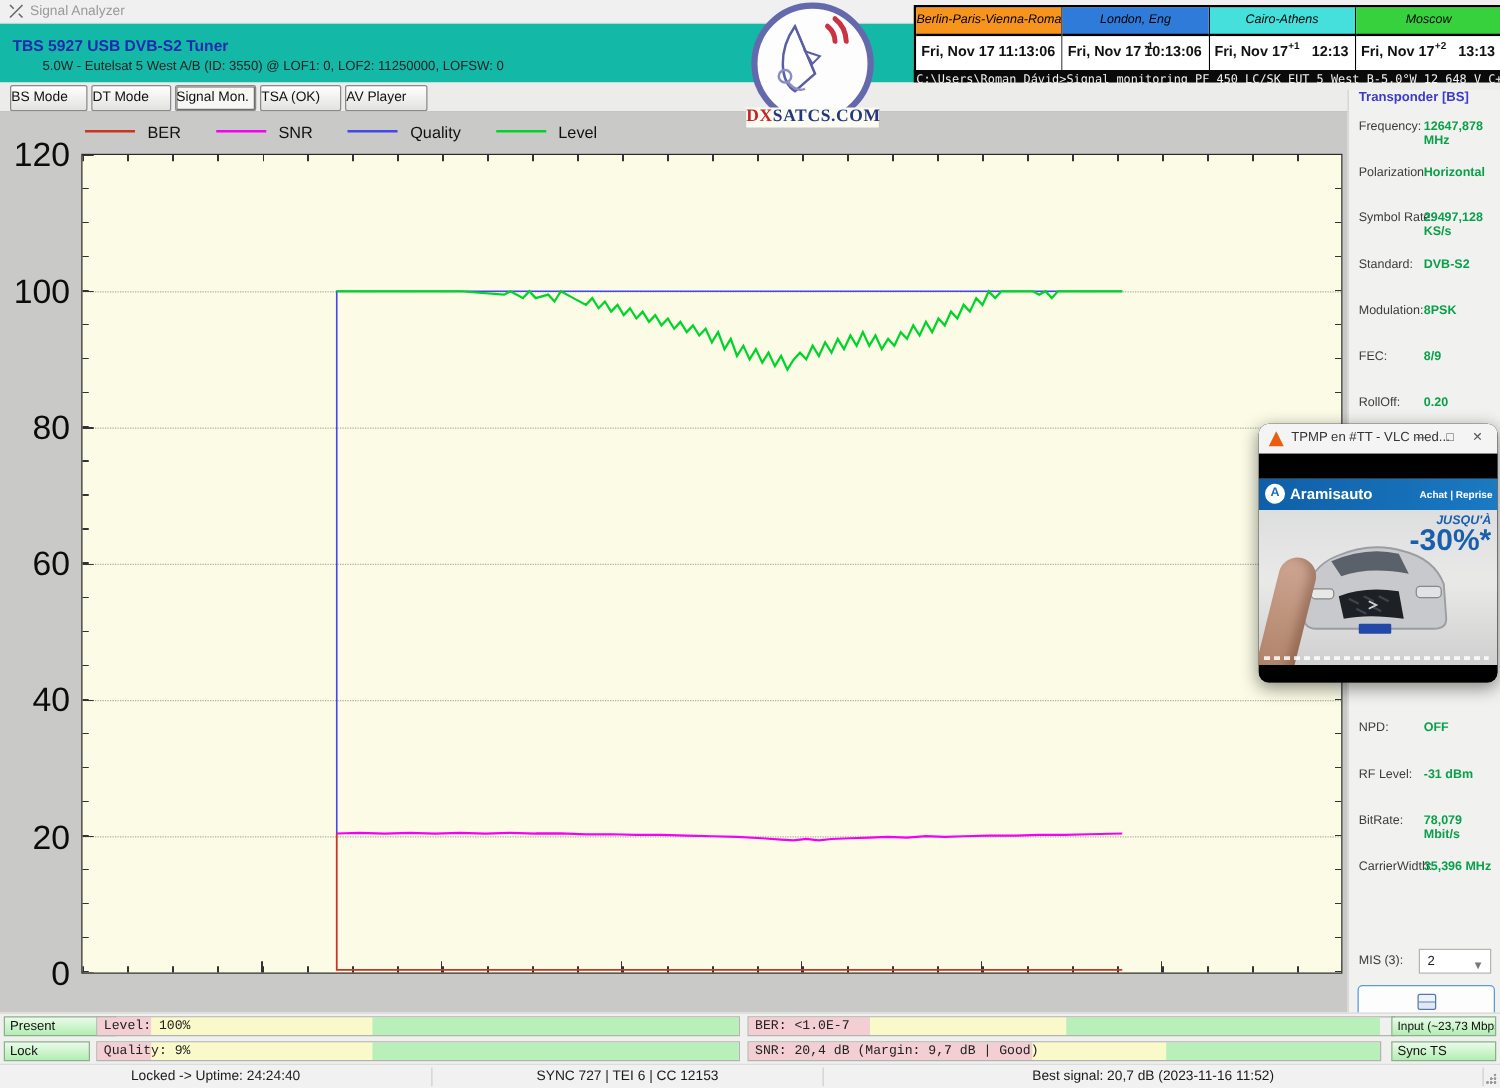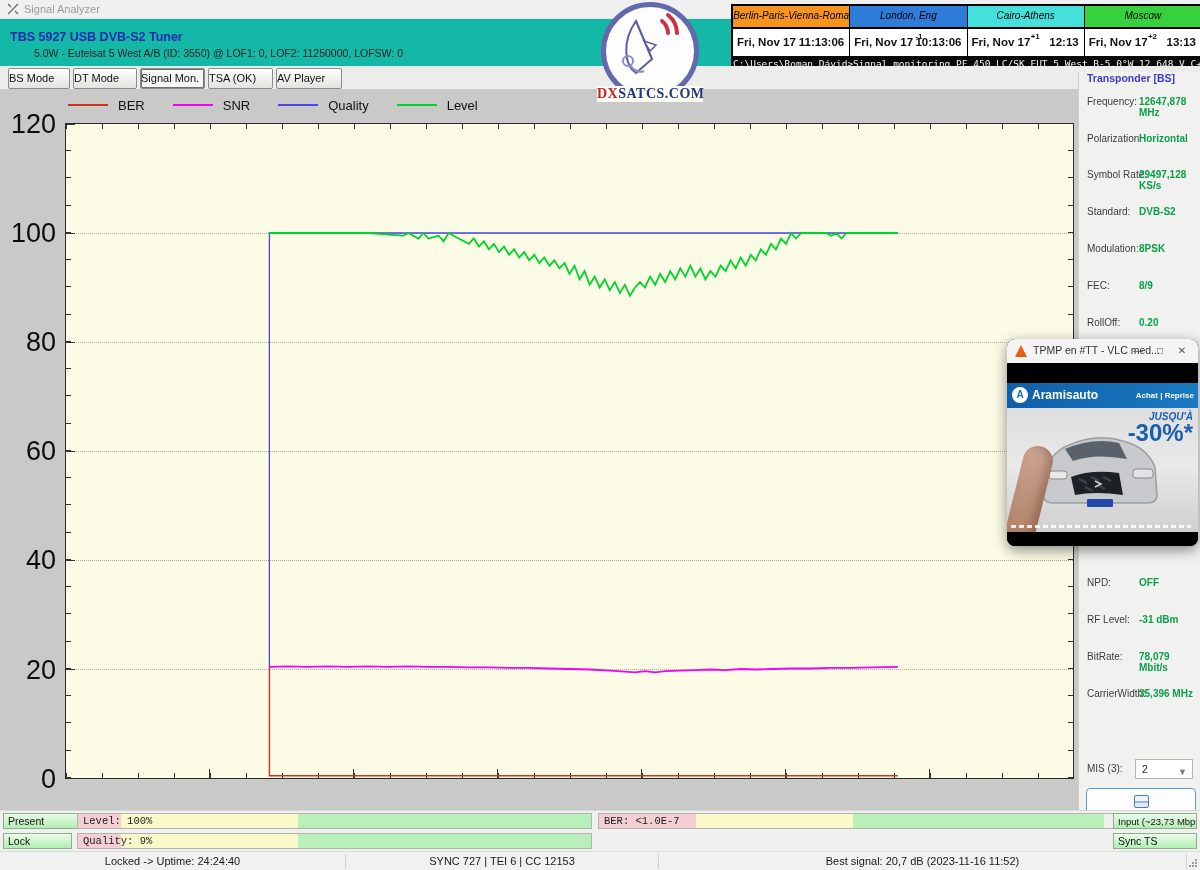--- a/index.html
+++ b/index.html
@@ -374,20 +374,26 @@
   </div>
   <div class="st-box" style="left:1113px;top:2px;width:84px;font-size:9.5px;">Input (~23,73 Mbps)</div>
 
   <div class="st-box" style="left:3px;top:22px;width:69px;">Lock</div>
   <div class="bar" style="left:77px;top:22px;width:515px;">
     <div class="seg p" style="width:43px;"></div>
       <div class="seg y" style="width:177px;"></div>
       <div class="seg g" style="width:293px;"></div>
     <span class="lbl">Quality: 9%</span>
   </div>
+  <div class="bar" style="left:598px;top:22px;width:507px;">
+    <div class="seg p" style="width:227px;"></div>
+      <div class="seg y" style="width:107px;"></div>
+      <div class="seg g" style="width:171px;"></div>
+    <span class="lbl">SNR: 20,4 dB (Margin: 9,7 dB | Good)</span>
+  </div>
   <div class="st-box" style="left:1113px;top:22px;width:84px;">Sync TS</div>
 </div>
 
 <div class="abs" id="statusbar">
   <div class="sb-sec" style="left:0;width:345px;">Locked -&gt; Uptime: 24:24:40</div>
   <div class="sb-div" style="left:345px;"></div>
   <div class="sb-sec" style="left:346px;width:312px;">SYNC 727 | TEI 6 | CC 12153</div>
   <div class="sb-div" style="left:658px;"></div>
   <div class="sb-sec" style="left:659px;width:527px;">Best signal: 20,7 dB (2023-11-16 11:52)</div>
   <div class="sb-div" style="left:1186px;"></div>

